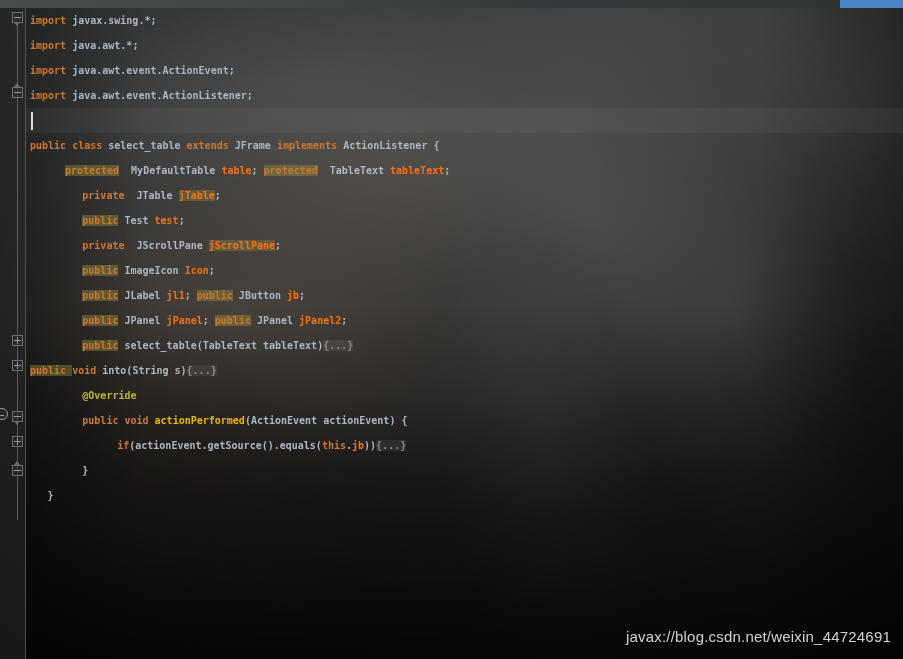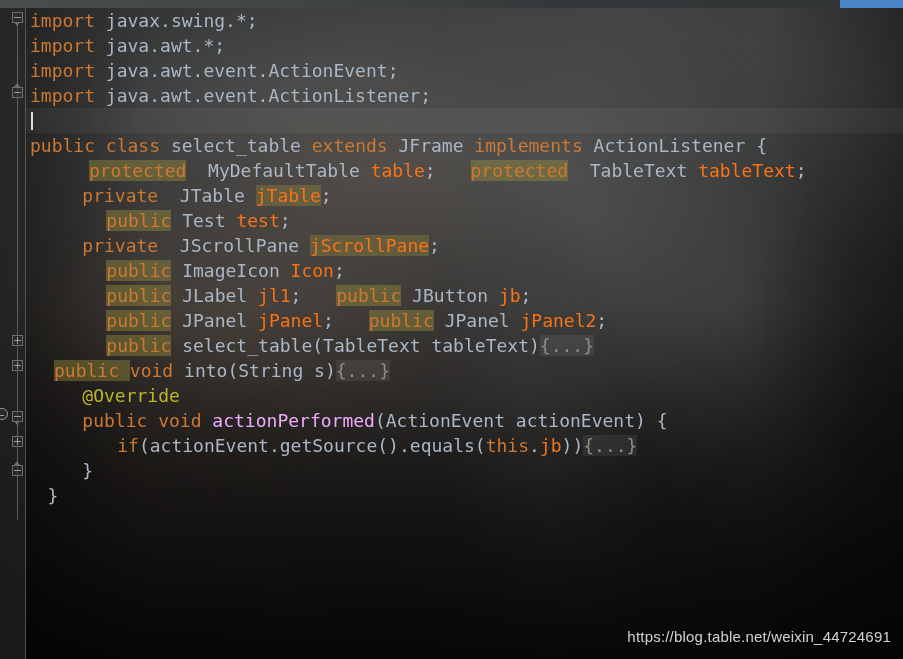--- a/index.html
+++ b/index.html
@@ -166,23 +166,24 @@
     border-bottom: 1.5px solid #9a9c9c;
   }
 
   
   .code {
     position: absolute;
     top: 8px; left: 26px;
     width: 877px; height: 651px;
     z-index: 15;
     font-family: "DejaVu Sans Mono", monospace;
-    font-size: 18px;
+    font-size: 10px;
     line-height: 25px;
     white-space: pre;
+    font-weight: bold;
   }
   .line {
     position: relative;
     height: 25px;
     padding-left: 4px;
   }
   .caret-line {
     position: absolute;
     left: 0; width: 877px; height: 25px;
     background: rgba(255,255,255,0.045);
@@ -190,25 +191,25 @@
   }
   .caret {
     position: absolute;
     left: 5px; top: 4px;
     width: 2px; height: 18px;
     background: #dcdcdc;
   }
 
   
   .kw      { color: #cc7832; }
-  .kw-hl   { color: #cc7832; background: rgba(154,145,60,0.42); margin-left: 24px; }
+  .kw-hl   { color: #cc7832; background: rgba(154,145,60,0.42); }
   .ident   { color: #f97316; }
   .punc    { color: #a9b7c6; }
   .anno    { color: #bbb529; }
-  .mname   { color: #f0abfc; }
+  .mname   { color: #eab308; }
   .plain   { color: #a9b7c6; }
   .fold-ph { color: #8d8d8d; background: rgba(255,255,255,0.07); }
 
   
   .watermark {
     position: absolute;
     right: 12px; bottom: 14px;
     color: rgba(232,232,232,0.90);
     font-family: "Liberation Sans", sans-serif;
     font-size: 15px;
@@ -272,15 +273,15 @@
   <div class="fold expanded up" style="top:465px;">
     <div class="bx"></div>
       <div class="bar-h"></div>
       <div class="tail"></div>
   </div>
 
   <div class="override-icon" style="top:408px;"></div>
 
   <div class="code" id="code-body"><div class="line"><span style="margin-left: 0px;"><span class="kw">import </span><span class="plain">javax.swing.*</span><span class="punc">;</span></span></div><div class="line"><span style="margin-left: 0px;"><span class="kw">import </span><span class="plain">java.awt.*</span><span class="punc">;</span></span></div><div class="line"><span style="margin-left: 0px;"><span class="kw">import </span><span class="plain">java.awt.event.ActionEvent</span><span class="punc">;</span></span></div><div class="line"><span style="margin-left: 0px;"><span class="kw">import </span><span class="plain">java.awt.event.ActionListener</span><span class="punc">;</span></span></div><div class="line"><div class="caret-line"></div><div class="caret"></div><span style="margin-left: 0px;"></span></div><div class="line"><span style="margin-left: 0px;"><span class="kw">public class </span><span class="plain">select_table </span><span class="kw">extends </span><span class="plain">JFrame </span><span class="kw">implements </span><span class="plain">ActionListener </span><span class="punc">{</span></span></div><div class="line"><span style="margin-left: 34.88px;"><span class="kw-hl">protected</span><span class="plain">  MyDefaultTable </span><span class="ident">table</span><span class="punc">; </span><span class="kw-hl">protected</span><span class="plain">  TableText </span><span class="ident">tableText</span><span class="punc">;</span></span></div><div class="line"><span style="margin-left: 52.32px;"><span class="kw">private</span><span class="plain">  JTable </span><span class="ident" style="background: rgba(154, 145, 60, 0.34);">jTable</span><span class="punc">;</span></span></div><div class="line"><span style="margin-left: 52.32px;"><span class="kw-hl">public</span><span class="plain"> Test </span><span class="ident">test</span><span class="punc">;</span></span></div><div class="line"><span style="margin-left: 52.32px;"><span class="kw">private</span><span class="plain">  JScrollPane </span><span class="ident" style="background: rgba(154, 145, 60, 0.34);">jScrollPane</span><span class="punc">;</span></span></div><div class="line"><span style="margin-left: 52.32px;"><span class="kw-hl">public</span><span class="plain"> ImageIcon </span><span class="ident">Icon</span><span class="punc">;</span></span></div><div class="line"><span style="margin-left: 52.32px;"><span class="kw-hl">public</span><span class="plain"> JLabel </span><span class="ident">jl1</span><span class="punc">; </span><span class="kw-hl">public</span><span class="plain"> JButton </span><span class="ident">jb</span><span class="punc">;</span></span></div><div class="line"><span style="margin-left: 52.32px;"><span class="kw-hl">public</span><span class="plain"> JPanel </span><span class="ident">jPanel</span><span class="punc">; </span><span class="kw-hl">public</span><span class="plain"> JPanel </span><span class="ident">jPanel2</span><span class="punc">;</span></span></div><div class="line"><span style="margin-left: 52.32px;"><span class="kw-hl">public</span><span class="plain"> select_table</span><span class="plain">(TableText tableText)</span><span class="fold-ph">{...}</span></span></div><div class="line"><span style="margin-left: 0px;"><span class="kw-hl">public </span><span class="kw">void </span><span class="plain">into</span><span class="plain">(String s)</span><span class="fold-ph">{...}</span></span></div><div class="line"><span style="margin-left: 52.32px;"><span class="anno">@Override</span></span></div><div class="line"><span style="margin-left: 52.32px;"><span class="kw">public </span><span class="kw">void </span><span class="mname">actionPerformed</span><span class="plain">(ActionEvent actionEvent) </span><span class="punc">{</span></span></div><div class="line"><span style="margin-left: 87.2px;"><span class="kw">if</span><span class="plain">(actionEvent.getSource().equals(</span><span class="kw">this</span><span class="punc">.</span><span class="ident">jb</span><span class="plain">))</span><span class="fold-ph">{...}</span></span></div><div class="line"><span style="margin-left: 52.32px;"><span class="punc">}</span></span></div><div class="line"><span style="margin-left: 17.44px;"><span class="punc">}</span></span></div></div>
 
-  <div class="watermark">https://blog.table.net/weixin_44724691</div>
+  <div class="watermark">javax://blog.csdn.net/weixin_44724691</div>
 
 </div>
 
 </body></html>

